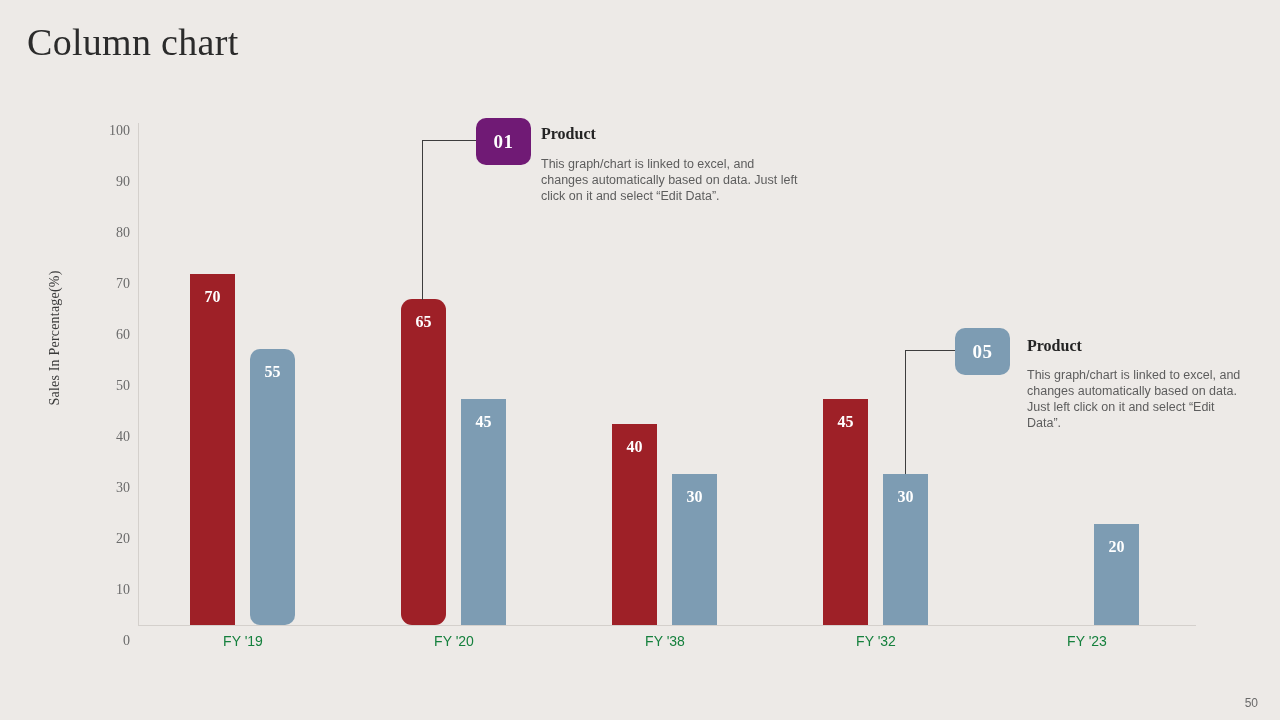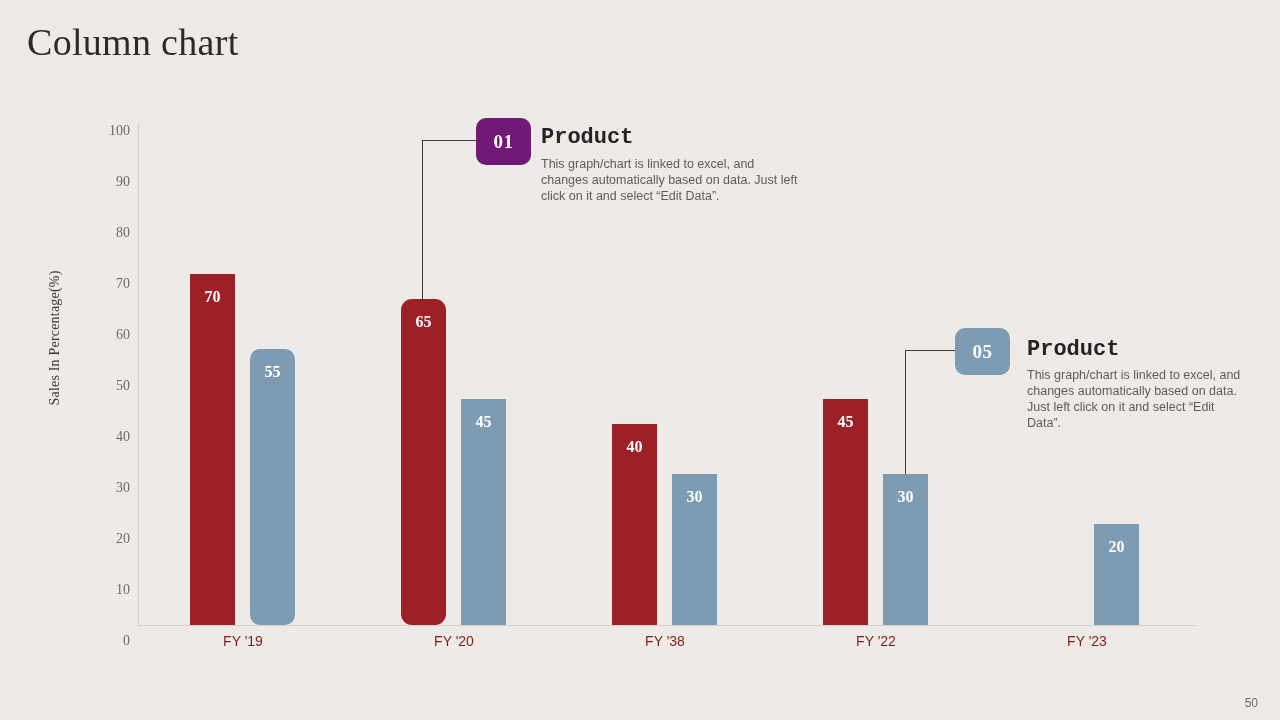--- a/index.html
+++ b/index.html
@@ -119,21 +119,21 @@
     left: 138px;
     top: 633px;
     width: 1058px;
     height: 24px;
   }
   .x-label {
     position: absolute;
     text-align: center;
     font-family: "Liberation Sans", sans-serif;
     font-size: 14px;
-    color: #7f1d1d;
+    color: #15803d;
     transform: translateX(-50%);
     white-space: nowrap;
   }
 
   
   .callout { position: absolute; }
 
   .badge {
     position: absolute;
     width: 55px;
@@ -146,23 +146,23 @@
     font-weight: bold;
     font-size: 19px;
     color: #ffffff;
     letter-spacing: 0.5px;
   }
   .badge.red  { background: #701a75; }
   .badge.blue { background: #7d9cb3; }
 
   .callout-heading {
     position: absolute;
-    font-family: Liberation Mono, monospace;
+    font-family: Liberation Serif, serif;
     font-weight: bold;
-    font-size: 22px;
+    font-size: 16px;
     color: #242424;
     white-space: nowrap;
   }
   .callout-body {
     position: absolute;
     font-family: "Liberation Sans", sans-serif;
     font-size: 12.5px;
     line-height: 16px;
     color: #5d5d5d;
   }
@@ -242,21 +242,21 @@
 
     <div class="bar blue" style="left:956px; width:45px; height:101px;">
       <span class="bar-label">20</span>
     </div>
   </div>
 
   <div class="x-labels">
     <div class="x-label" style="left:105px">FY '19</div>
     <div class="x-label" style="left:316px">FY '20</div>
     <div class="x-label" style="left:527px">FY '38</div>
-    <div class="x-label" style="left:738px">FY '22</div>
+    <div class="x-label" style="left:738px">FY '32</div>
     <div class="x-label" style="left:949px">FY '23</div>
   </div>
 </div>
 
 <div class="callout">
   <div class="connector v" style="left:422px; top:140px; height:160px;"></div>
   <div class="connector h" style="left:422px; top:140px; width:56px;"></div>
   <div class="badge red" style="left:476px; top:118px;">01</div>
   <div class="callout-heading" style="left:541px; top:125px;">Product</div>
   <div class="callout-body" style="left:541px; top:156px; width:258px;">This graph/chart is linked to excel, and changes automatically based on data. Just left click on it and select “Edit Data”.</div>

